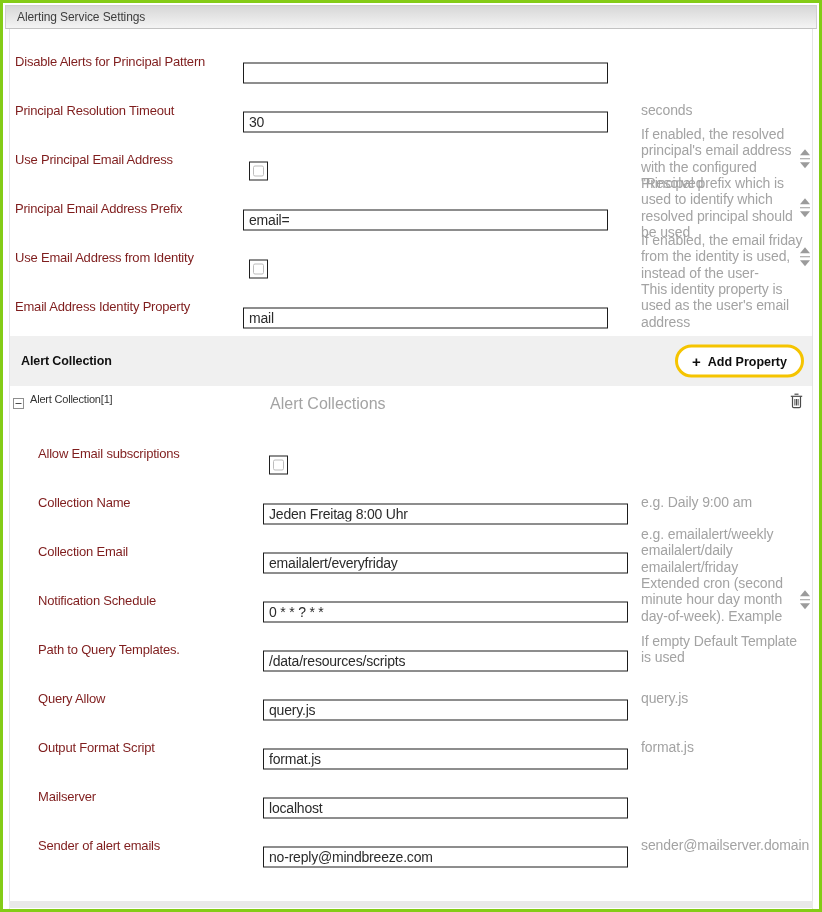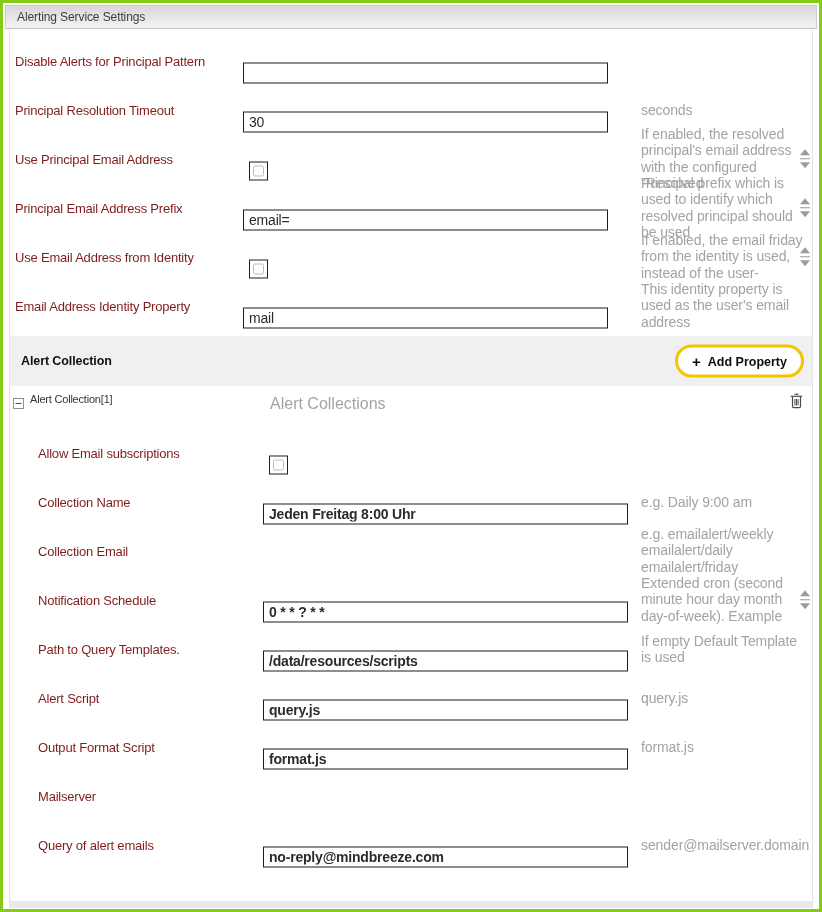--- a/index.html
+++ b/index.html
@@ -40,21 +40,21 @@
   .row { position: relative; height: 49px; }
   .row .label {
     position: absolute; left: 5px; top: 50%; transform: translateY(-50%);
     font-size: 13px; color: #7f1d1d; letter-spacing: -0.2px;
     white-space: nowrap;
   }
   .row.inner .label { left: 28px; }
   .row .control {
     position: absolute; left: 233px; top: 50%; transform: translateY(-50%); margin-top: 12px;
   }
-  .row.inner .control { left: 253px; font-weight: bold; }
+  .row.inner .control { left: 253px; }
   .text-input {
     width: 365px; height: 21px;
     border: 1.5px solid #1d1d1d;
     background: #fff;
     font-family: "Liberation Sans", "DejaVu Sans", sans-serif;
     font-size: 14px; color: #2b2b2b;
     padding: 0 5px;
     outline: none;
     letter-spacing: -0.2px;
   }
@@ -243,20 +243,21 @@
       </div>
 
       <div class="row inner">
         <div class="label">Collection Name</div>
         <input class="control text-input" type="text" value="Jeden Freitag 8:00 Uhr" style="">
         <div class="help">e.g. Daily 9:00 am</div>
       </div>
 
       <div class="row inner">
         <div class="label">Collection Email</div>
+        <input class="control text-input" type="text" value="emailalert/everyfriday" style="">
         <div class="help">e.g. emailalert/weekly emailalert/daily emailalert/friday</div>
       </div>
 
       <div class="row inner">
         <div class="label">Notification Schedule</div>
         <input class="control text-input" type="text" value="0 * * ? * *" style="">
         <div class="help">Extended cron (second minute hour day month day-of-week). Example</div>
         <div class="scroll-arrows">
           <div class="tri-up"></div>
           <div class="tri-divider"></div>
@@ -264,37 +265,38 @@
         </div>
       </div>
 
       <div class="row inner">
         <div class="label">Path to Query Templates.</div>
         <input class="control text-input" type="text" value="/data/resources/scripts" style="">
         <div class="help">If empty Default Template is used</div>
       </div>
 
       <div class="row inner">
-        <div class="label">Alert Script</div>
+        <div class="label">Query Allow</div>
         <input class="control text-input" type="text" value="query.js" style="">
         <div class="help">query.js</div>
       </div>
 
       <div class="row inner">
         <div class="label">Output Format Script</div>
         <input class="control text-input" type="text" value="format.js" style="">
         <div class="help">format.js</div>
       </div>
 
       <div class="row inner">
         <div class="label">Mailserver</div>
-      </div>
-
-      <div class="row inner">
-        <div class="label">Query of alert emails</div>
+        <input class="control text-input" type="text" value="localhost" style="">
+      </div>
+
+      <div class="row inner">
+        <div class="label">Sender of alert emails</div>
         <input class="control text-input" type="text" value="no-reply@mindbreeze.com" style="">
         <div class="help">sender@mailserver.domain</div>
       </div>
 
     </div>
   </div>
 
   <div class="bottom-strip"></div>
 </div>
 

